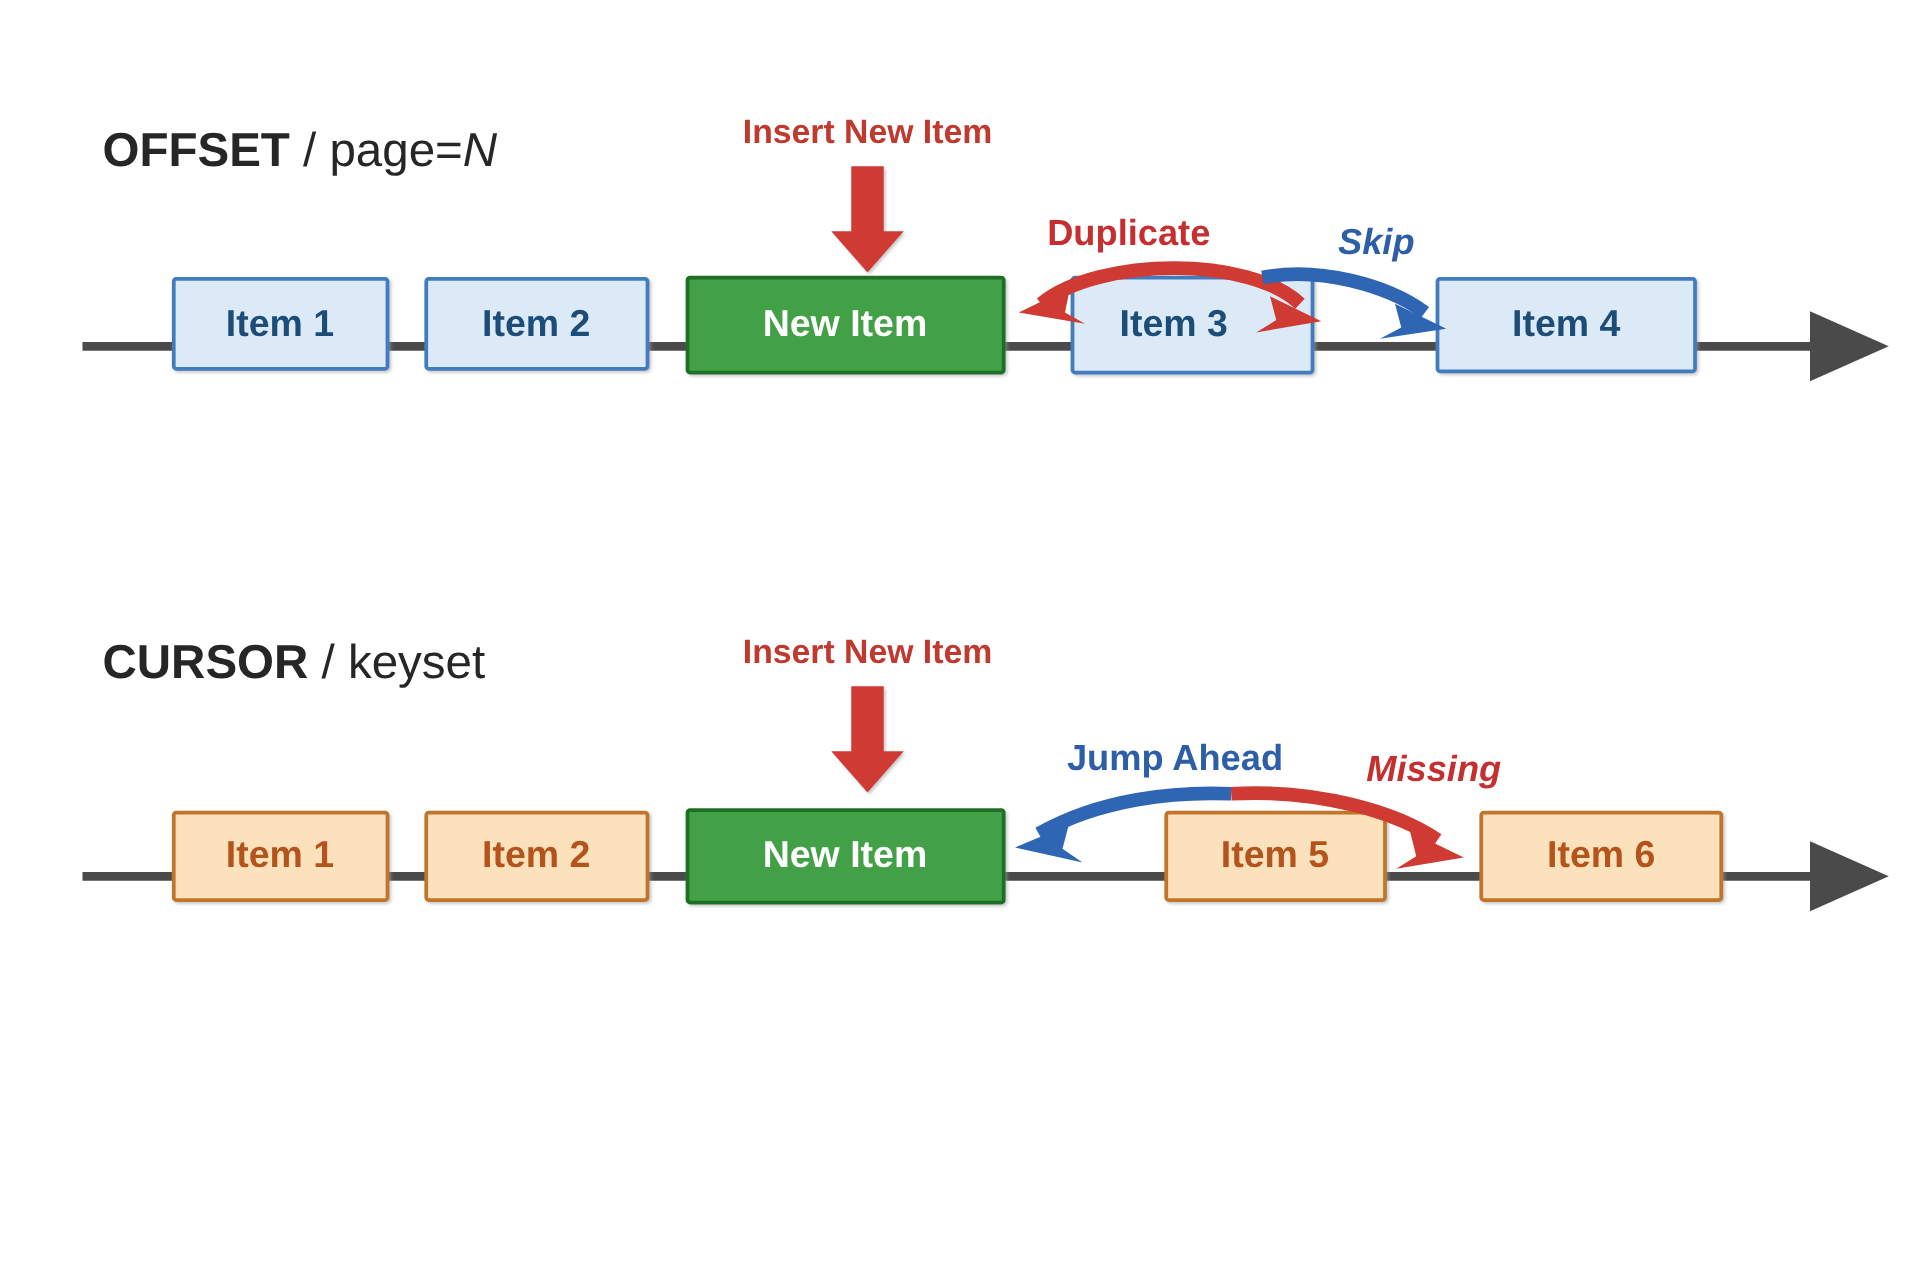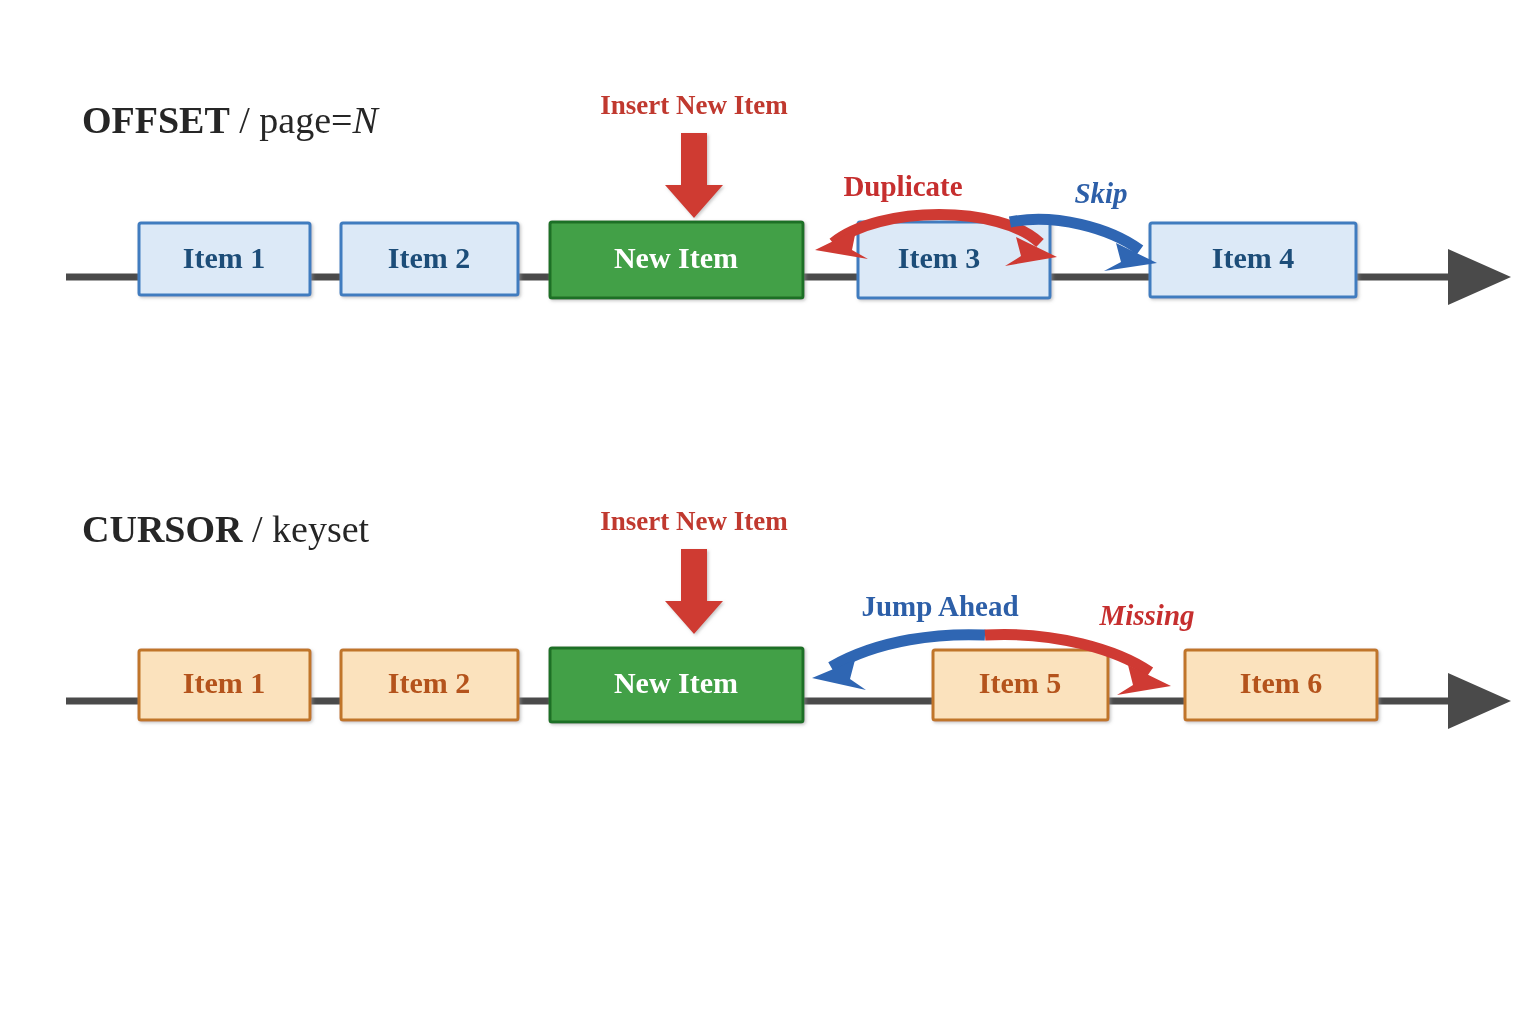--- a/index.html
+++ b/index.html
@@ -11,21 +11,20 @@
     width: 1536px;
     height: 1024px;
     font-family: "Liberation Sans", sans-serif;
     overflow: hidden;
     position: relative;
   }
   #stage {
     position: relative;
     width: 1536px;
     height: 1024px;
-    font-family: Liberation Serif, serif;
   }
   svg.canvas {
     position: absolute;
     top: 0;
     left: 0;
     width: 1536px;
     height: 1024px;
   }
   .section-title {
     font-size: 38px;

